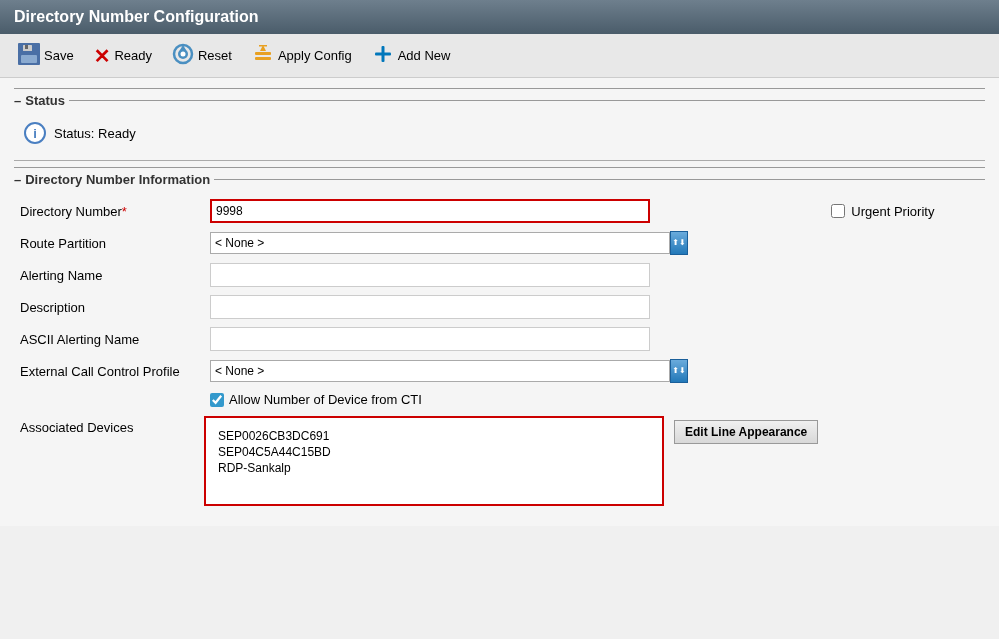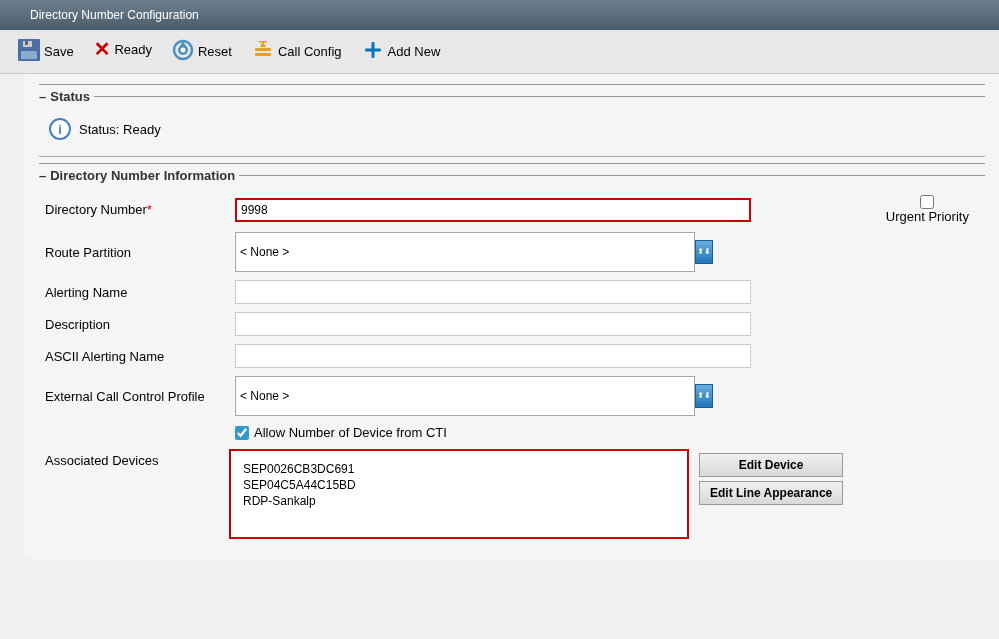--- a/index.html
+++ b/index.html
@@ -7,51 +7,50 @@
       font-family: Arial, sans-serif;
       font-size: 13px;
       background: #f0f0f0;
       width: 999px;
       min-height: 639px;
     }
 
     .page-title-bar {
       background: linear-gradient(to bottom, #6e7f8d, #4a5c6a);
       color: white;
-      padding: 8px 30px;
-      font-size: 12px;
-      font-weight: normal;
+      padding: 8px 14px;
+      font-size: 16px;
+      font-weight: bold;
     }
 
     .toolbar {
       background: #e8e8e8;
       border-bottom: 1px solid #ccc;
       padding: 6px 10px;
       display: flex;
-      align-items: flex-start;
+      align-items: center;
       gap: 4px;
     }
 
     .toolbar-btn {
       display: flex;
       align-items: center;
       gap: 4px;
       background: none;
       border: none;
       cursor: pointer;
       padding: 3px 8px;
       font-size: 13px;
       color: #000;
       border-radius: 3px;
     }
 
     .content-area {
       padding: 10px 14px;
       background: #f5f5f5;
-      margin-left: 25px;
     }
 
     .section {
       margin-bottom: 10px;
     }
 
     .section-title {
       font-weight: bold;
       font-size: 13px;
       color: #333;
@@ -108,41 +107,41 @@
       white-space: nowrap;
       color: #000;
       font-size: 13px;
       width: 190px;
     }
     .required-star {
       color: #cc0000;
     }
 
     .form-input {
-      width: 516px;
+      width: 440px;
       height: 24px;
       border: 1px solid #ccc;
       padding: 2px 4px;
       font-size: 12px;
       background: white;
     }
 
     .form-input-highlighted {
       border: 2px solid #cc0000;
     }
 
     .form-select-wrap {
       display: flex;
       align-items: center;
       width: 478px;
     }
 
     .form-select {
       width: 460px;
-      height: 40px;
+      height: 22px;
       border: 1px solid #aaa;
       font-size: 12px;
       background: white;
       padding: 2px 4px;
       appearance: none;
       -webkit-appearance: none;
     }
 
     .select-arrow-btn {
       width: 18px;
@@ -216,23 +215,23 @@
       font-weight: bold;
       cursor: pointer;
       white-space: nowrap;
       min-width: 140px;
       text-align: center;
     }
 
     .urgent-priority-cell {
       display: flex;
       align-items: center;
+      gap: 6px;
       font-size: 13px;
       padding-left: 20px;
-      flex-direction: column;
     }
 
     
     .svg-icon { width: 22px; height: 22px; }
 
     .separator-line {
       border: none;
       border-top: 1px solid #aaa;
       margin: 6px 0;
     }
@@ -277,21 +276,21 @@
 
   <button class="toolbar-btn">
     <span>
       <svg class="svg-icon" viewBox="0 0 22 22" xmlns="http://www.w3.org/2000/svg">
         <rect x="3" y="14" width="16" height="3" fill="#e8a020" rx="1"></rect>
         <rect x="3" y="9" width="16" height="3" fill="#e8a020" rx="1"></rect>
         <polygon points="11,2 14,8 8,8" fill="#e8a020"></polygon>
         <rect x="7" y="2" width="8" height="1.5" fill="#e8a020"></rect>
       </svg>
     </span>
-    <span>Call Config</span>
+    <span>Apply Config</span>
   </button>
 
   <button class="toolbar-btn">
     <span>
       <svg class="svg-icon" viewBox="0 0 22 22" xmlns="http://www.w3.org/2000/svg">
         <rect x="9.5" y="3" width="3" height="16" fill="#0077bb" rx="1"></rect>
         <rect x="3" y="9.5" width="16" height="3" fill="#0077bb" rx="1"></rect>
       </svg>
     </span>
     <span>Add New</span>
@@ -409,23 +408,20 @@
         <span>Associated Devices</span>
       </div>
       <div style="display:flex; align-items:flex-start; gap:10px;">
         <div class="devices-listbox">
           <span class="devices-list-item">SEP0026CB3DC691</span>
           <span class="devices-list-item">SEP04C5A44C15BD</span>
           <span class="devices-list-item">RDP-Sankalp</span>
         </div>
         <div class="action-buttons-col">
           <button class="action-btn">
-            <span>Edit Device</span>
-          </button>
-          <button class="action-btn">
             <span>Edit Line Appearance</span>
           </button>
         </div>
       </div>
     </div>
 
   </div>
 
 </div>
 

